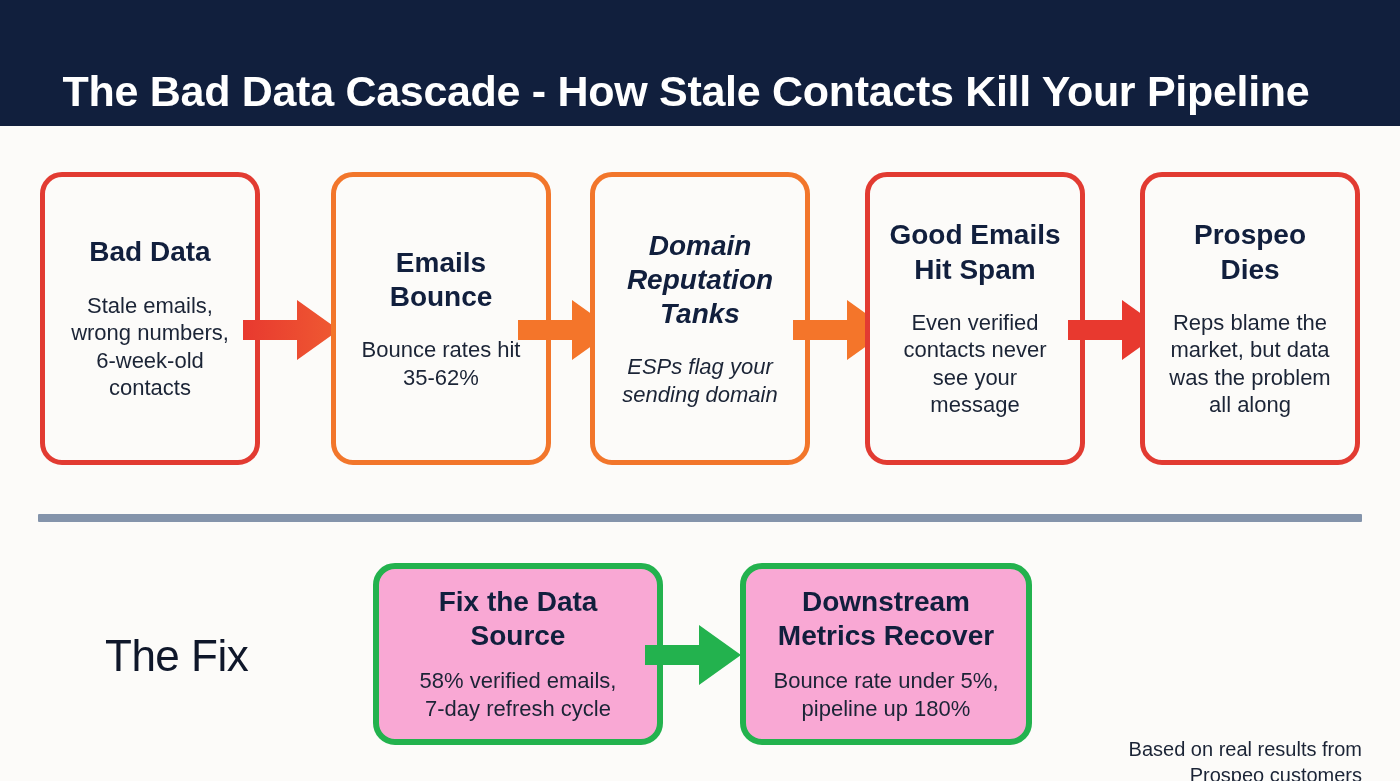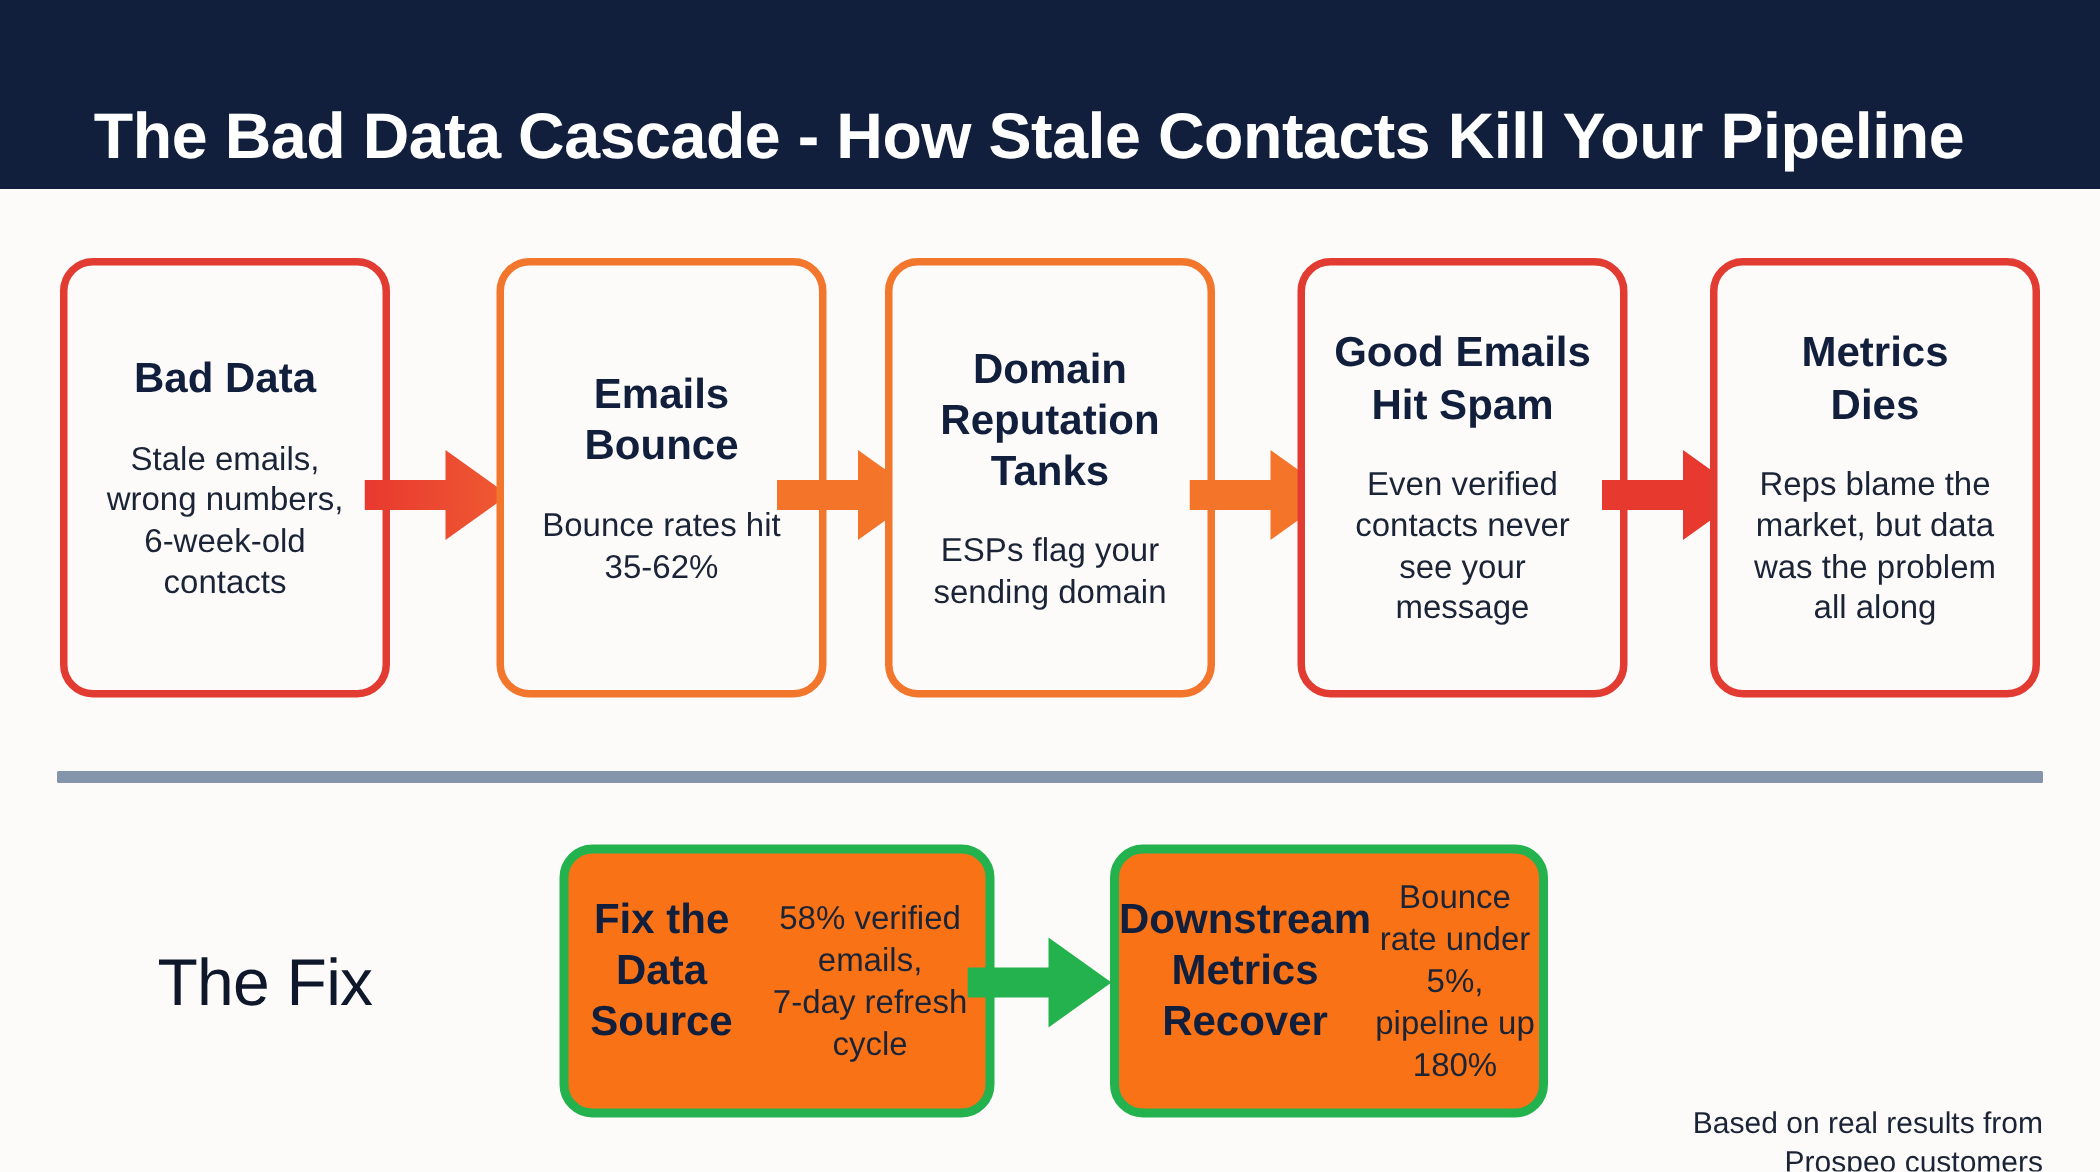--- a/index.html
+++ b/index.html
@@ -104,23 +104,23 @@
     color: #0f172a;
     font-size: 44px;
     font-weight: normal;
     letter-spacing: -0.5px;
   }
   .fix-card {
     position: absolute;
     box-sizing: border-box;
     border: 6px solid #23b24e;
     border-radius: 22px;
-    background: #f97316;
+    background: #f9a8d4;
     display: flex;
-    flex-direction: row;
+    flex-direction: column;
     align-items: center;
     justify-content: center;
     padding: 8px 0;
   }
   #fix-card-0 { left: 373px; top: 563px; width: 290px; height: 182px; }
   #fix-card-1 { left: 740px; top: 563px; width: 292px; height: 182px; }
   .fix-card .card-title {
     color: #111f3d;
     font-size: 28px;
     font-weight: bold;
@@ -182,21 +182,21 @@
     <div class="card-title">Emails
 Bounce</div>
     <div class="card-body">Bounce rates hit
 35-62%</div>
   </div>
 
   <svg class="block-arrow" id="casc-arrow-1" style="left:478px; top:128px;" width="96" height="60" viewBox="0 0 96 60">
     <path d="M0,20 L54,20 L54,0 L96,30 L54,60 L54,40 L0,40 Z" fill="#f4752a"></path>
   </svg>
 
-  <div class="cascade-card" id="casc-card-2" style="left:550px; border-color:#f2762b;">
+  <div class="cascade-card" id="casc-card-2" style="left:550px; border-color:#f2762b;font-style:italic;">
     <div class="card-title">Domain
 Reputation
 Tanks</div>
     <div class="card-body">ESPs flag your
 sending domain</div>
   </div>
 
   <svg class="block-arrow" id="casc-arrow-2" style="left:753px; top:128px;" width="96" height="60" viewBox="0 0 96 60">
     <path d="M0,20 L54,20 L54,0 L96,30 L54,60 L54,40 L0,40 Z" fill="#f4752a"></path>
   </svg>
@@ -208,21 +208,21 @@
 contacts never
 see your
 message</div>
   </div>
 
   <svg class="block-arrow" id="casc-arrow-3" style="left:1028px; top:128px;" width="96" height="60" viewBox="0 0 96 60">
     <path d="M0,20 L54,20 L54,0 L96,30 L54,60 L54,40 L0,40 Z" fill="#e8392f"></path>
   </svg>
 
   <div class="cascade-card" id="casc-card-4" style="left:1100px;">
-    <div class="card-title">Metrics
+    <div class="card-title">Prospeo
 Dies</div>
     <div class="card-body">Reps blame the
 market, but data
 was the problem
 all along</div>
   </div>
 
 </div>
 
 <div id="section-divider"></div>

